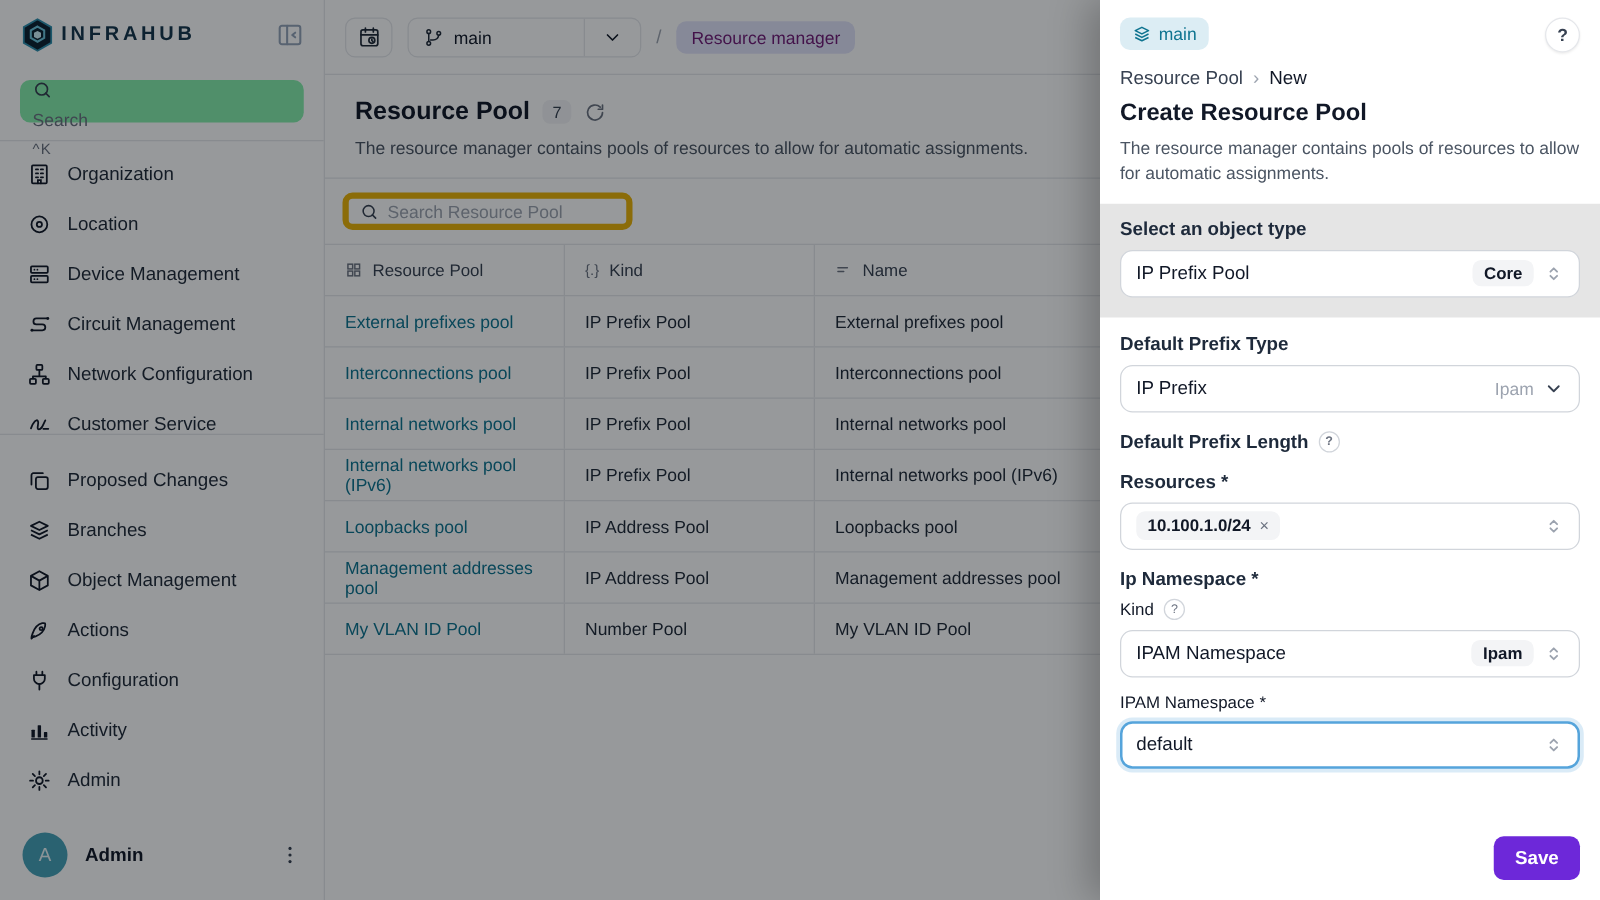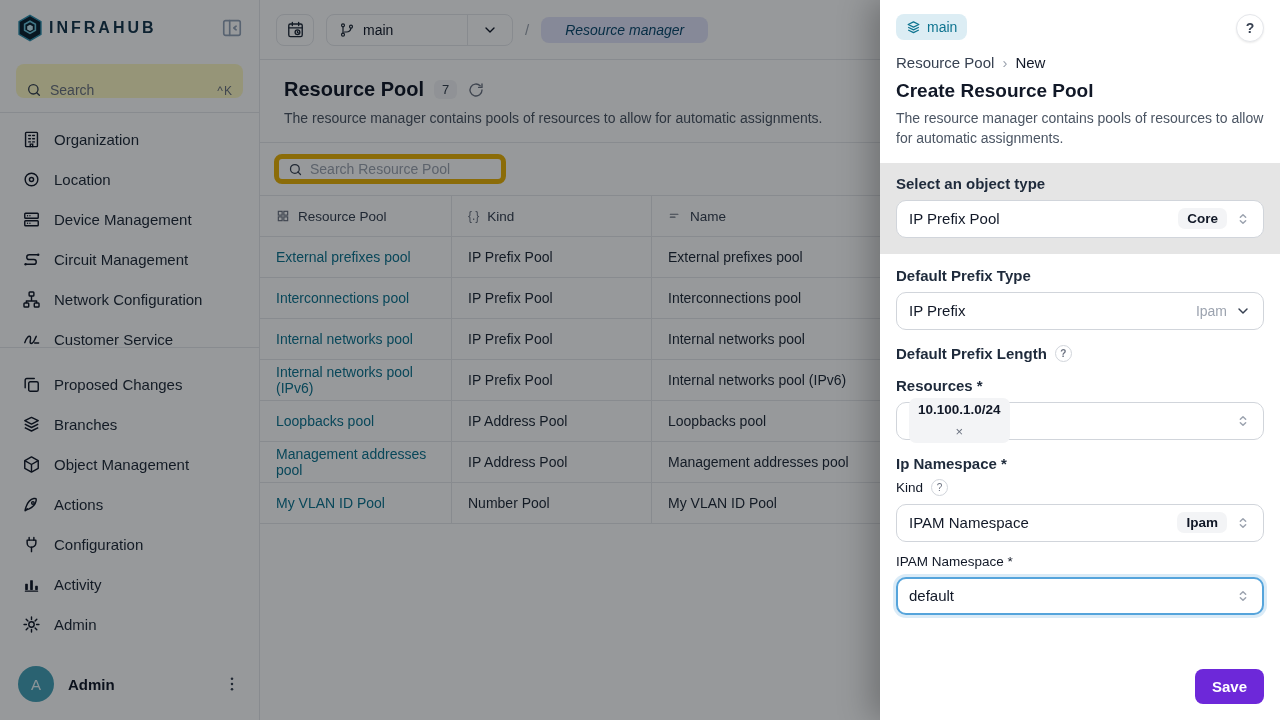--- a/index.html
+++ b/index.html
@@ -6,21 +6,21 @@
   html,body { width:1280px; height:720px; overflow:hidden; }
   body { font-family:"Liberation Sans", sans-serif; background:#fff; position:relative; color:#111827; }
   svg { display:block; }
 
   
   .sidebar { position:absolute; left:0; top:0; width:260px; height:720px; background:#fff; border-right:1px solid #E5E7EB; display:flex; flex-direction:column; z-index:10; }
   .sb-header { height:56px; display:flex; align-items:center; padding:0 16px; gap:10px; }
   .brand { display:flex; align-items:center; gap:5px; flex:1; }
   .brand-word { font-size:16px; font-weight:700; letter-spacing:3px; color:#15354B; }
   .collapse-btn { width:22px; height:22px; color:#94A3B8; cursor:pointer; }
-  .sb-search { margin:8px 16px 14px; height:34px; background:#fef9c3; border-radius:8px; display:flex; align-items:flex-end; gap:8px; padding:0 10px; }
+  .sb-search { margin:8px 16px 14px; height:34px; background:#86efac; border-radius:8px; display:flex; align-items:flex-start; gap:8px; padding:0 10px;flex-direction:column; }
   .sb-search input { border:none; outline:none; background:transparent; flex:1; font-size:14px; color:#374151; font-family:inherit; width:100%; }
   .sb-search input::placeholder { color:#6B7280; }
   .kbd-hint { font-size:12px; color:#6B7280; letter-spacing:1px; }
   .sb-divider { border-top:1px solid #E5E7EB; }
   .nav-group { padding:6px 12px; }
   .nav-group.clip { height:234px; overflow:hidden; }
   .nav-group.g2 { padding-top:16px; }
   .nav-item { height:40px; display:flex; align-items:center; gap:13px; padding:0 10px; border-radius:8px; font-size:15px; color:#1F2937; cursor:pointer; }
   .nav-ico { width:19px; height:19px; color:#111827; flex:none; }
   .sb-spacer { flex:1; }
@@ -30,21 +30,21 @@
   .kebab { width:18px; height:18px; color:#374151; cursor:pointer; }
 
   
   .main { position:absolute; left:260px; top:0; right:0; height:720px; background:#fff; }
   .topbar { height:60px; display:flex; align-items:center; gap:12px; padding:0 16px; border-bottom:1px solid #E5E7EB; }
   .icon-btn { width:38px; height:32px; border:1px solid #E5E7EB; border-radius:8px; display:flex; align-items:center; justify-content:center; color:#1F2937; background:#fff; cursor:pointer; }
   .branch-select { height:32px; border:1px solid #E5E7EB; border-radius:8px; display:flex; align-items:center; background:#fff; cursor:pointer; }
   .branch-main { display:flex; align-items:center; gap:8px; padding:0 42px 0 12px; font-size:14px; font-weight:500; color:#111827; min-width:140px; }
   .branch-caret { border-left:1px solid #E5E7EB; height:100%; display:flex; align-items:center; padding:0 14px; color:#111827; }
   .crumb-sep { color:#9CA3AF; font-size:15px; }
-  .crumb-pill { background:#E3E4FA; color:#0c4a6e; font-size:14px; padding:5px 24px; border-radius:8px; cursor:pointer;font-style:italic; }
+  .crumb-pill { background:#E3E4FA; color:#701a75; font-size:14px; padding:5px 12px; border-radius:8px; cursor:pointer; }
 
   .page-head { padding:18px 24px 16px; border-bottom:1px solid #E5E7EB; }
   .title-row { display:flex; align-items:center; gap:10px; }
   .page-title { font-size:20px; font-weight:700; color:#111827; }
   .count-badge { background:#F3F4F6; color:#374151; font-size:13px; padding:2px 8px; border-radius:6px; }
   .refresh { width:18px; height:18px; color:#6B7280; cursor:pointer; }
   .page-sub { margin-top:9px; font-size:14px; color:#4B5563; }
 
   .toolbar { padding:11px 14px; }
   .tb-search { width:232px; height:30px; border:5px solid #eab308; border-radius:8px; display:flex; align-items:center; gap:7px; padding:0 9px; background:#fff; }
@@ -81,21 +81,21 @@
   .fld-label { font-size:15px; font-weight:600; color:#1E2A3B; display:flex; align-items:center; gap:8px; }
   .sub-label { font-size:13.5px; font-weight:400; color:#111827; display:flex; align-items:center; gap:8px; }
   .help-dot { width:17px; height:17px; border-radius:50%; border:1px solid #D1D5DB; background:#fff; color:#6B7280; font-size:10px; display:inline-flex; align-items:center; justify-content:center; cursor:pointer; }
   .select { margin-top:8px; height:38px; border:1px solid #D1D5DB; border-radius:10px; background:#fff; display:flex; align-items:center; padding:0 12px; gap:8px; font-size:15px; color:#111827; cursor:pointer; }
   .select .grow { flex:1; }
   .mini-badge { background:#F3F4F6; border-radius:7px; padding:3px 9px; font-size:13.5px; font-weight:600; color:#111827; }
   .updown { width:16px; height:16px; color:#9CA3AF; }
   .chev-d { width:16px; height:16px; color:#374151; }
   .hint-text { color:#9CA3AF; font-size:14px; }
   .text-input { margin-top:8px; height:38px; width:100%; border:1px solid #D1D5DB; border-radius:10px; padding:0 12px; font-size:15px; color:#111827; font-family:inherit; outline:none; background:#fff; }
-  .chip { display:inline-flex; align-items:center; gap:7px; background:#F3F4F6; border-radius:7px; padding:4px 9px; font-size:13.5px; font-weight:600; color:#111827;flex-direction:column; }
+  .chip { display:inline-flex; align-items:center; gap:7px; background:#F3F4F6; border-radius:7px; padding:4px 9px; font-size:13.5px; font-weight:600; color:#111827; }
   .chip-x { color:#6B7280; font-weight:400; font-size:13px; cursor:pointer; }
   .select.focused { border:2px solid #55A4DB; box-shadow:0 0 0 3px rgba(85,164,219,0.22); padding:0 11px; }
   .dw-form { padding:13px 16px 0; flex:1; }
   .f-gap { margin-bottom:15px; }
   .group-head { font-size:15px; font-weight:600; color:#1E2A3B; margin-bottom:7px; }
   .sub-fld { margin-bottom:12px; }
   .dw-footer { padding:12px 16px 16px; display:flex; justify-content:flex-end; }
   .save-btn { background:#6d28d9; color:#fff; border:none; border-radius:8px; padding:9px 17px; font-size:15px; font-weight:600; font-family:inherit; cursor:pointer; }
 </style>
 </head>

